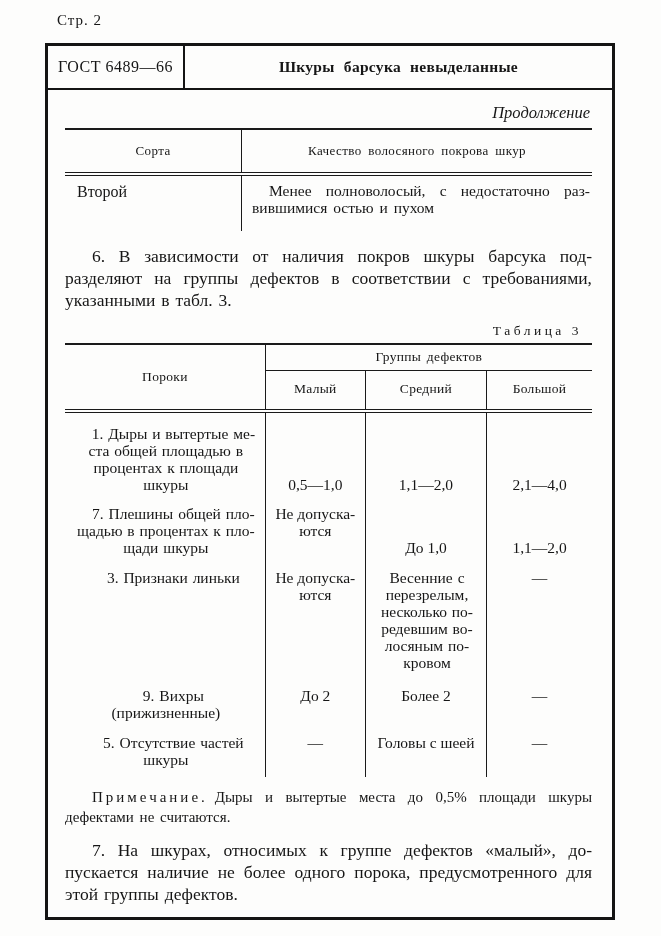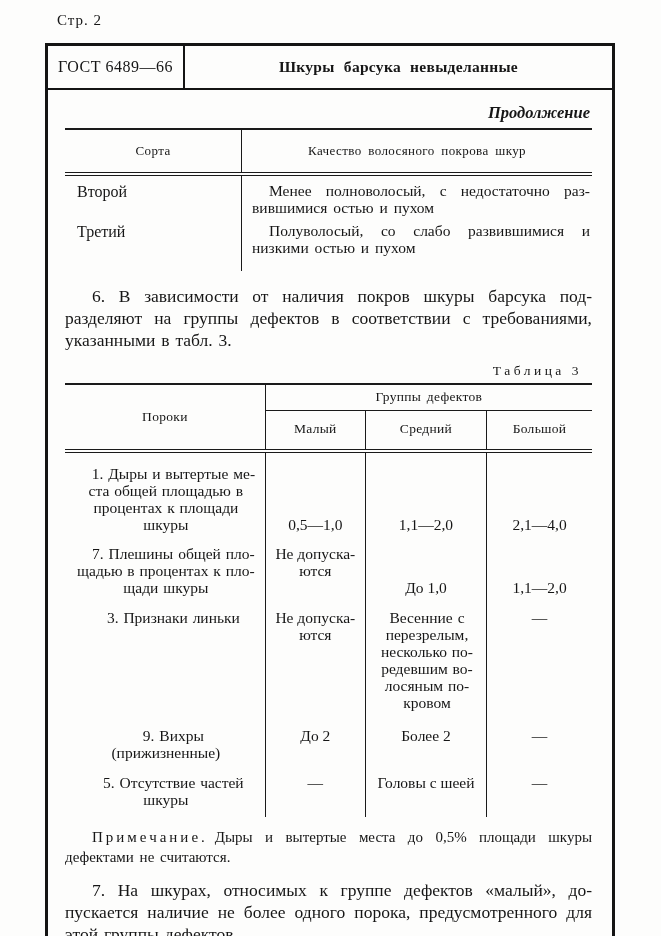--- a/index.html
+++ b/index.html
@@ -8,21 +8,21 @@
   .page { position:relative; width:661px; height:936px; }
   .page-label { position:absolute; left:57px; top:12px; font-size:15px; letter-spacing:1px; }
   .frame { position:absolute; left:45px; top:43px; width:570px; min-height:838px;
     border:3px solid #141414; background:#fdfdfc; }
   .doc-header { display:flex; border-bottom:2.5px solid #141414; height:44px; }
   .gost-cell { width:137px; border-right:2px solid #141414; display:flex;
     align-items:center; justify-content:center; font-weight:normal; font-size:16px; letter-spacing:.5px; }
   .title-cell { flex:1; display:flex; align-items:center; justify-content:center;
     font-weight:bold; font-size:15.5px; word-spacing:5px; letter-spacing:.3px; }
   .content { padding:0 20px 12px 17px; }
-  .continuation { text-align:right; font-style:italic; font-size:16.5px; margin:13px 2px 5px 0;font-weight:bold; }
+  .continuation { text-align:right; font-style:italic; font-size:16.5px; margin:13px 2px 5px 0; }
 
   table { width:100%; border-collapse:collapse; table-layout:fixed; }
   .t1 { border-top:2.5px solid #1a1a1a; }
   .t1 th { font-weight:normal; font-size:13px; padding:13px 4px; border-bottom:4px double #1a1a1a;
     word-spacing:3px; letter-spacing:.4px; }
   .t1 .bdr, .t1 td:first-child { border-right:1.6px solid #1a1a1a; }
   .t1 td { vertical-align:top; font-size:15.5px; }
   .t1 td.grade { padding:7px 4px 0 12px; font-size:16px; }
   .t1 td.quality { padding:6px 2px 0 10px; line-height:17px; text-align:justify; text-indent:17px;
     word-spacing:2px; }
@@ -82,24 +82,20 @@
           <tr>
             <th class="bdr">Сорта</th>
             <th>Качество волосяного покрова шкур</th>
           </tr>
         </thead>
         <tbody>
           <tr>
             <td class="grade">Второй</td>
             <td class="quality">Менее полноволосый, с недостаточно раз­вившимися остью и пухом</td>
           </tr>
-          <tr>
-            <td class="grade">Третий</td>
-            <td class="quality">Полуволосый, со слабо развившимися и низкими остью и пухом</td>
-          </tr>
         </tbody>
       </table>
 
       <p class="para">6. В зависимости от наличия покров шкуры барсука под­разделяют на группы дефектов в соответствии с требова­ниями, указанными в табл. 3.</p>
 
       <div class="tbl-label">Таблица 3</div>
 
       <table class="t3">
         <colgroup>
           <col style="width:38%">

